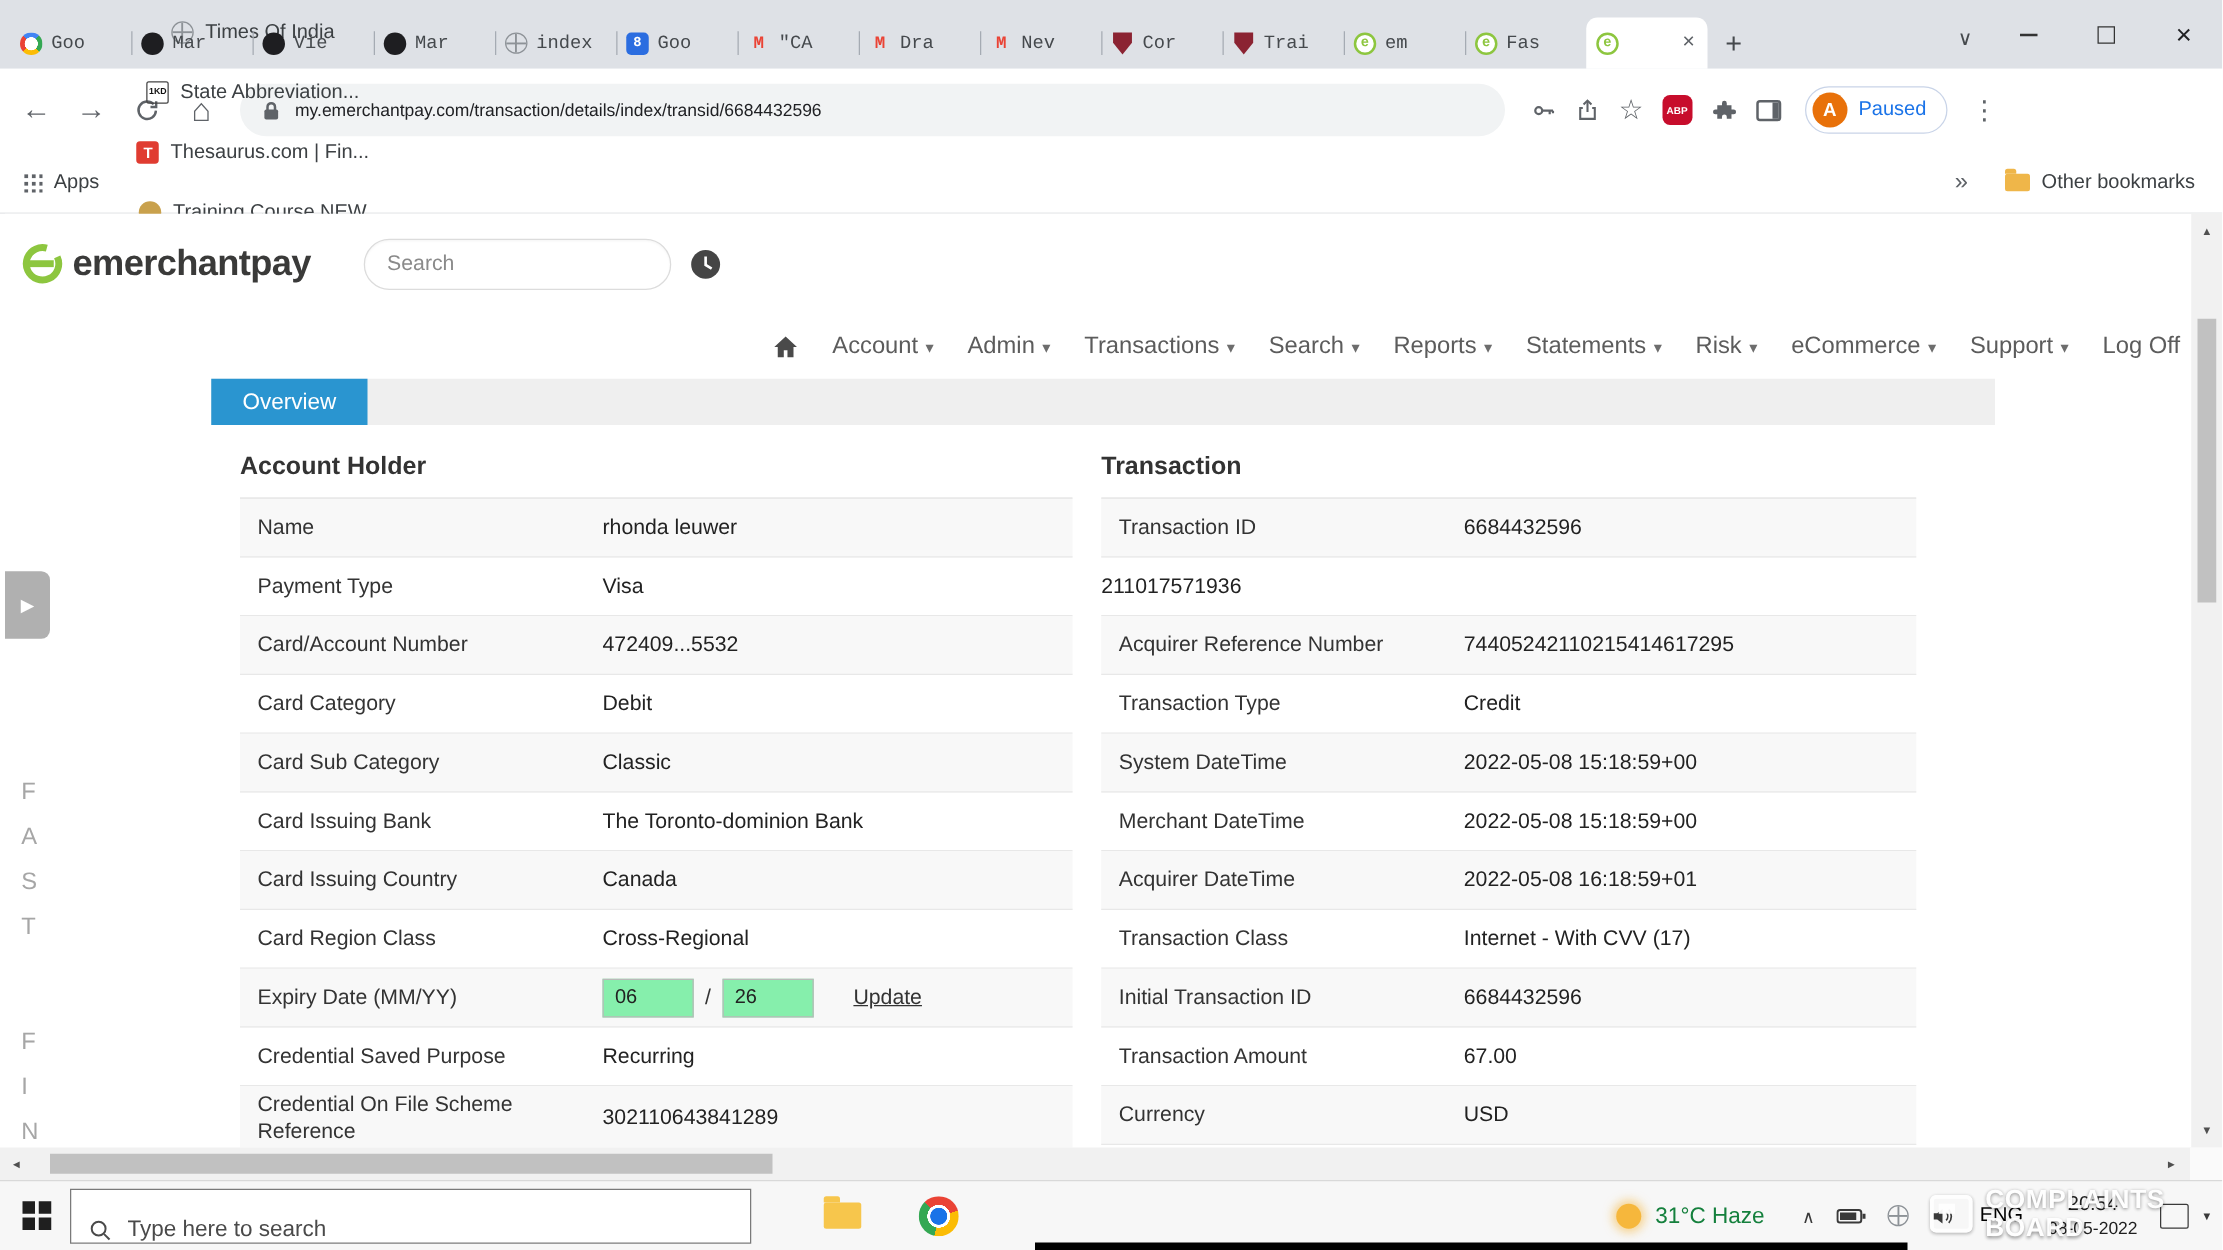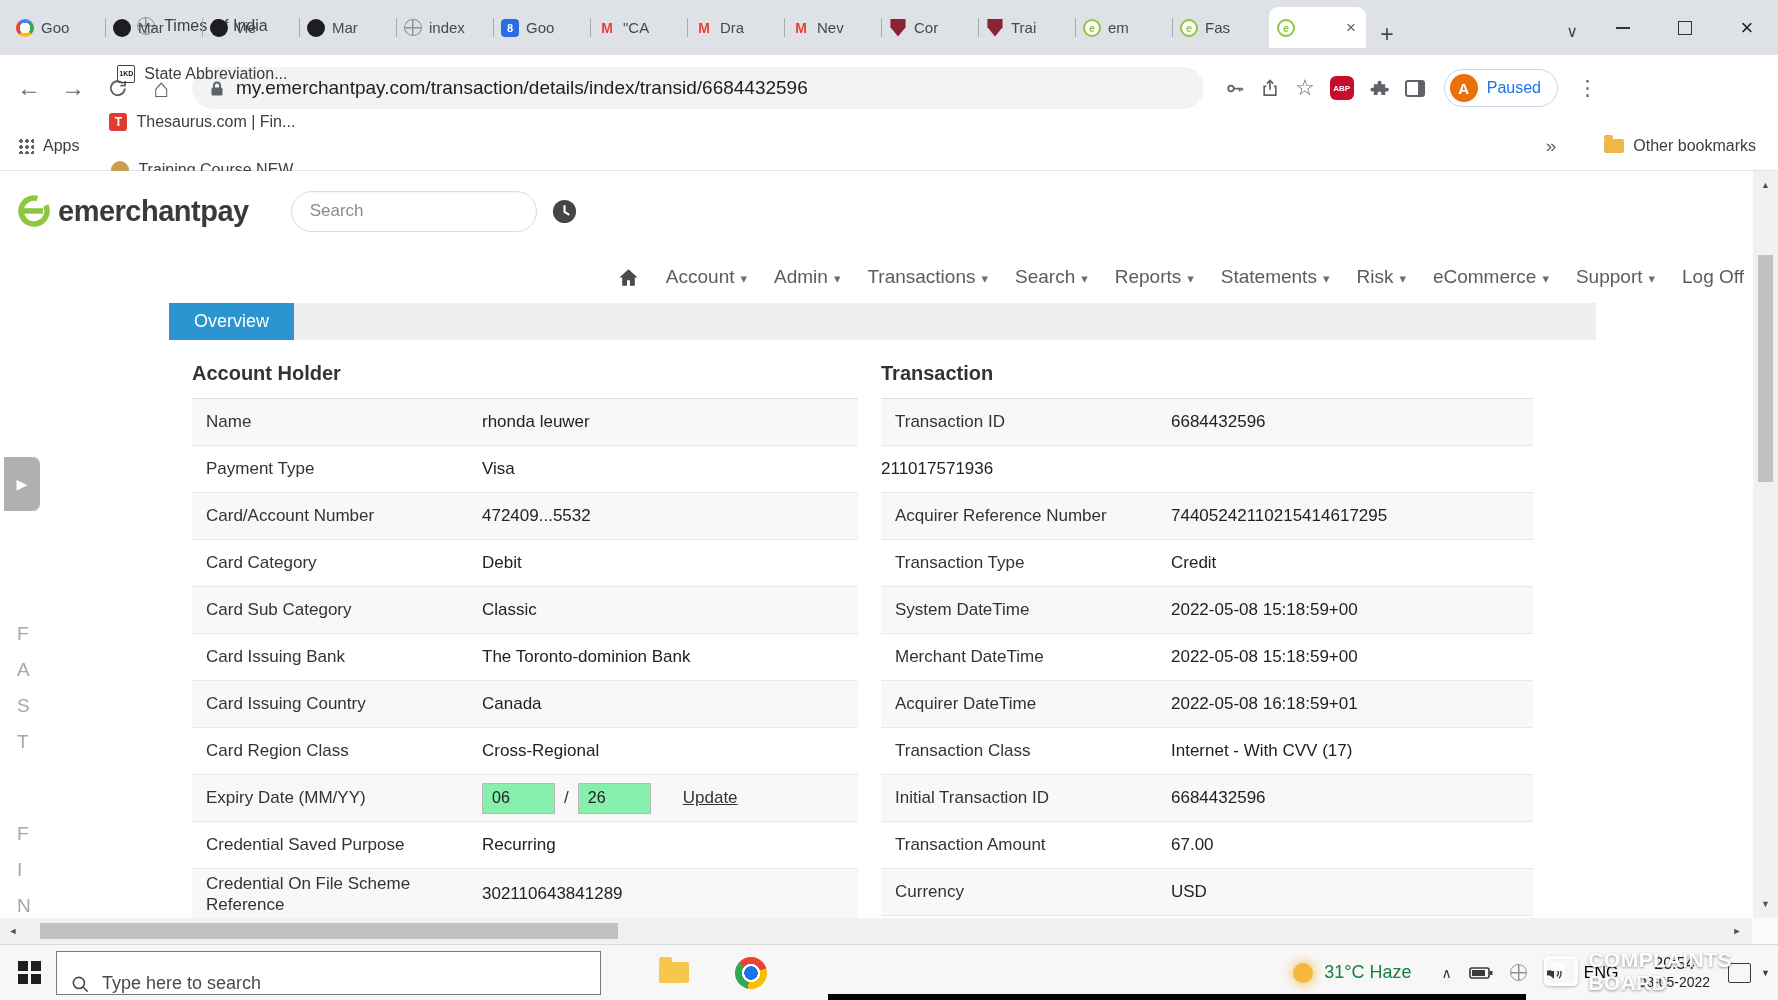--- a/index.html
+++ b/index.html
@@ -2,21 +2,21 @@
 <html style="--accent-blue: #2a95d0; --brand-green: #8dc63f; --link-blue: #1a73e8; --avatar-orange: #e8710a; --gmail-red: #ea4335; --shield-maroon: #8b2332;"><head>
 <meta charset="utf-8">
 <style>
   * { box-sizing: border-box; margin: 0; padding: 0; }
   html,body { width:1778px; height:1000px; }
   body { font-family:"Liberation Sans", sans-serif; background:#fff; overflow:hidden; }
   .screen { position:relative; width:1778px; height:1000px; background:#fff; overflow:hidden; }
 
   
   .tabstrip { height:55px; background:#dee1e6; display:flex; align-items:flex-end; padding-left:8px; }
-  .tab-list { display:flex; align-items:center; height:100%; }
+  .tab-list { display:flex; align-items:flex-end; height:100%;font-family:Liberation Mono, monospace; }
   .tab { width:97px; height:41px; display:flex; align-items:center; gap:7px; padding:0 8px; position:relative;
          border-radius:9px 9px 0 0; color:#45494d; font-size:15px; cursor:pointer; }
   .tab + .tab::before { content:""; position:absolute; left:0; top:11px; height:19px; width:1px; background:#a5abb3; }
   .tab.active { background:#fff; z-index:2; }
   .tab.active::before { display:none; }
   .tab-label { white-space:nowrap; overflow:hidden; text-overflow:clip; flex:1; }
   .tab-close { font-size:17px; color:#5f6368; line-height:1; padding:0 2px; }
   .newtab { width:30px; height:30px; margin:0 4px 6px 6px; display:flex; align-items:center; justify-content:center;
             font-size:23px; color:#45494d; border-radius:50%; cursor:pointer; }
   .newtab::after { content:"+"; }
@@ -45,21 +45,21 @@
   .fav-emp { border:2px solid var(--brand-green,#8dc63f); background:#fff; }
   .fav-emp::after { content:"e"; color:var(--brand-green,#8dc63f); font-size:11px; font-weight:800; }
 
   
   .toolbar { height:66px; background:#fff; display:flex; align-items:center; padding:0 14px 0 10px; gap:6px; }
   .nav-icon { width:38px; height:38px; display:flex; align-items:center; justify-content:center; color:#5f6368; font-size:24px; cursor:pointer; border-radius:50%; }
   .icon-back::after { content:"←"; }
   .icon-fwd::after { content:"→"; }
   .icon-home-toolbar::after { content:"⌂"; font-size:26px; }
   .addressbar { flex:0 0 1012px; height:42px; background:#f1f3f4; border-radius:21px; display:flex; align-items:center; padding:0 18px; gap:12px; margin:0 6px; }
-  .addressbar input { flex:1; border:none; outline:none; background:transparent; font-size:19px; color:#202124; font-family:inherit; }
+  .addressbar input { flex:1; border:none; outline:none; background:transparent; font-size:14px; color:#202124; font-family:inherit; }
   .tb-right { display:flex; align-items:center; gap:15px; margin-left:8px; }
   .icon-star { font-size:22px; color:#5f6368; }
   .icon-star::after { content:"☆"; }
   .abp-badge { width:24px; height:24px; background:#c70d2c; border-radius:6px; color:#fff; font-size:8px; font-weight:bold; display:flex; align-items:center; justify-content:center; }
   .sidebar-sq { width:20px; height:17px; border:2px solid #5f6368; border-radius:3px; position:relative; }
   .sidebar-sq::after { content:""; position:absolute; right:0; top:0; bottom:0; width:5px; background:#5f6368; }
   .profile-chip { height:38px; border:1px solid #c9d4e8; border-radius:19px; background:#fff; display:flex; align-items:center; gap:9px; padding:3px 16px 3px 5px; margin-left:4px; cursor:pointer; }
   .avatar { width:28px; height:28px; border-radius:50%; background:#e8710a; color:#fff; font-size:15px; font-weight:bold; display:flex; align-items:center; justify-content:center; }
   .profile-status { color:var(--link-blue,#1a73e8); font-size:16px; }
   .icon-dots { color:#5f6368; font-size:21px; padding:0 4px; }
@@ -310,21 +310,21 @@
           <span class="bicon bicon-sparkle"></span>
           <span>EDC NEW</span>
         </div>
         <div class="bm-item">
           <span class="bicon bicon-dark-circle"></span>
           <span>Hubstaff - Time Tra...</span>
         </div>
       </div>
     <div class="bm-spacer"></div>
     <span class="bm-overflow">»</span>
-    <div class="bm-item" style="margin-left:18px;">
+    <div class="bm-item" style="">
       <span class="folder-yellow"></span>
       <span>Other bookmarks</span>
     </div>
   </div>
 
   <div class="page">
     <div class="app-header">
       <div class="logo">
         <svg width="36" height="36" viewBox="0 0 36 36">
           <circle cx="18" cy="18" r="13" fill="none" stroke="#8dc63f" stroke-width="5.5" stroke-dasharray="70 14" transform="rotate(-25 18 18)"></circle>

